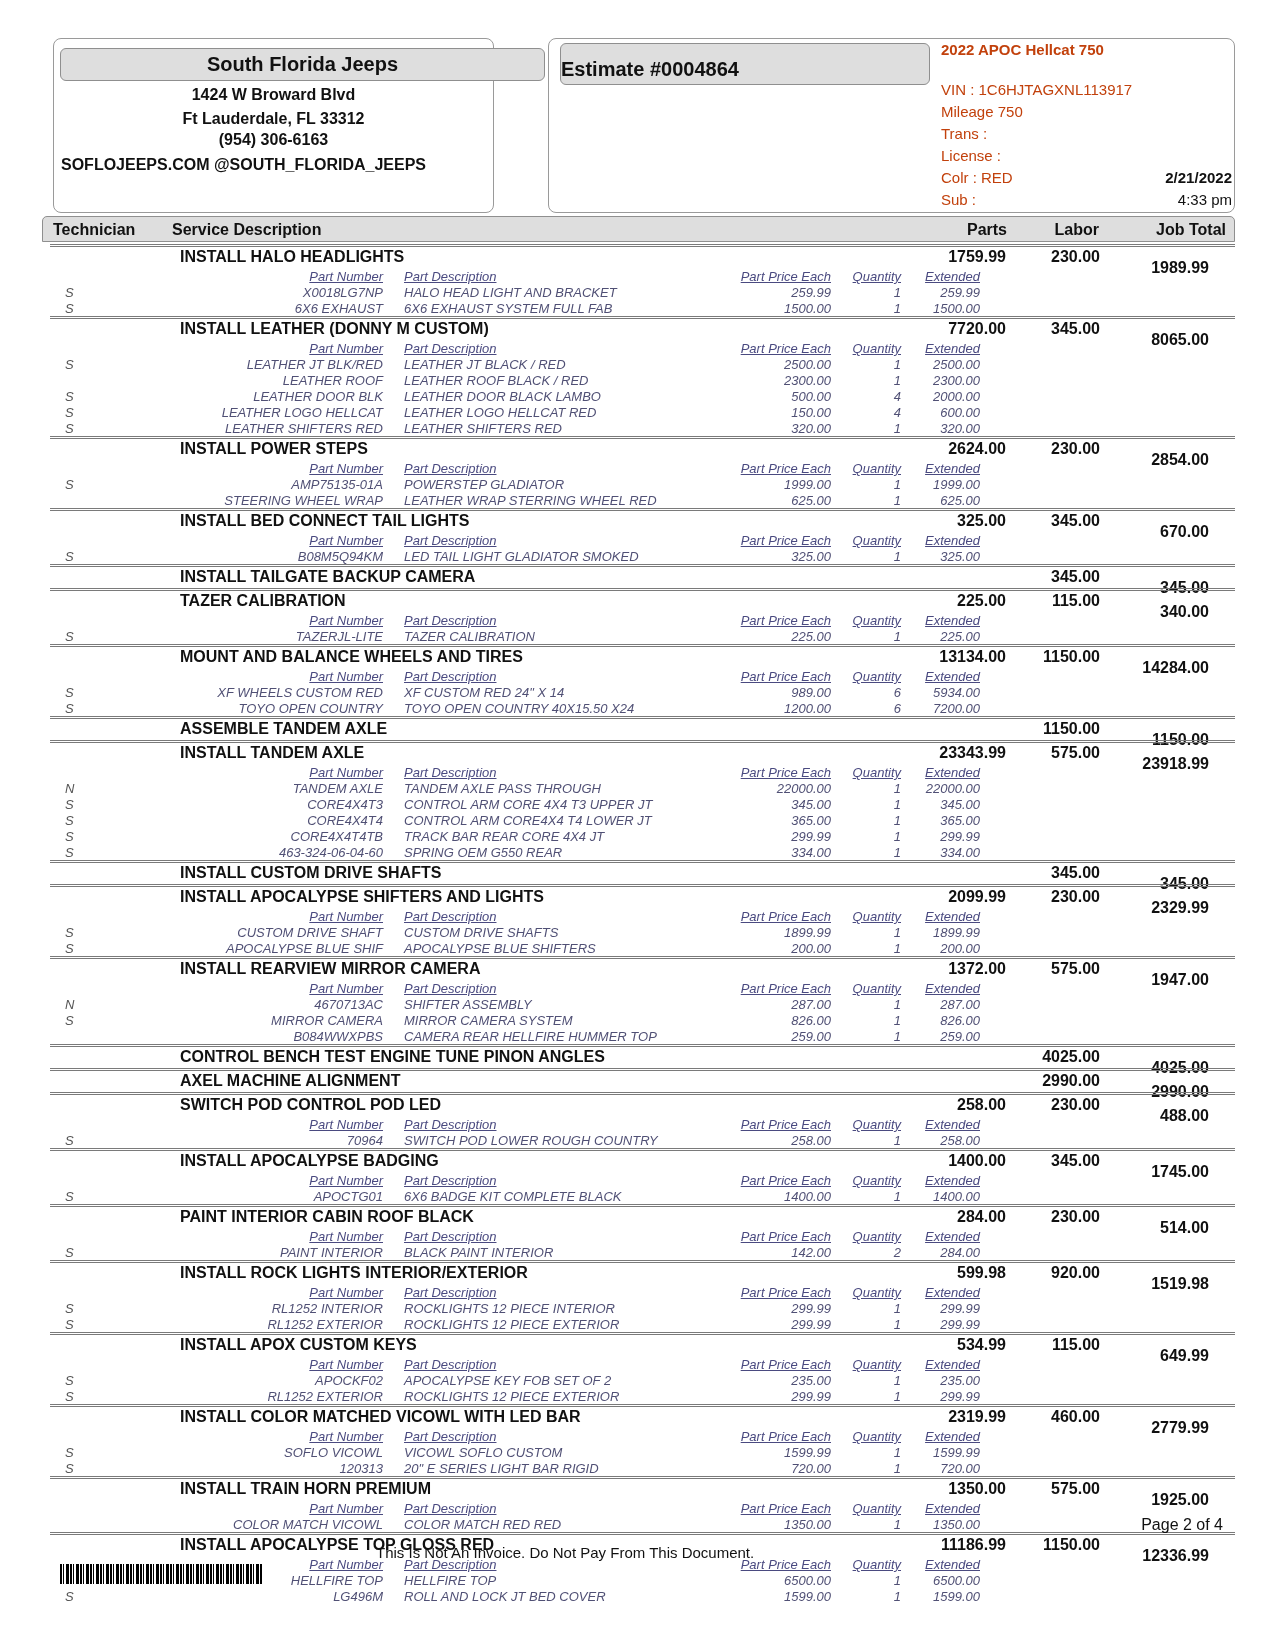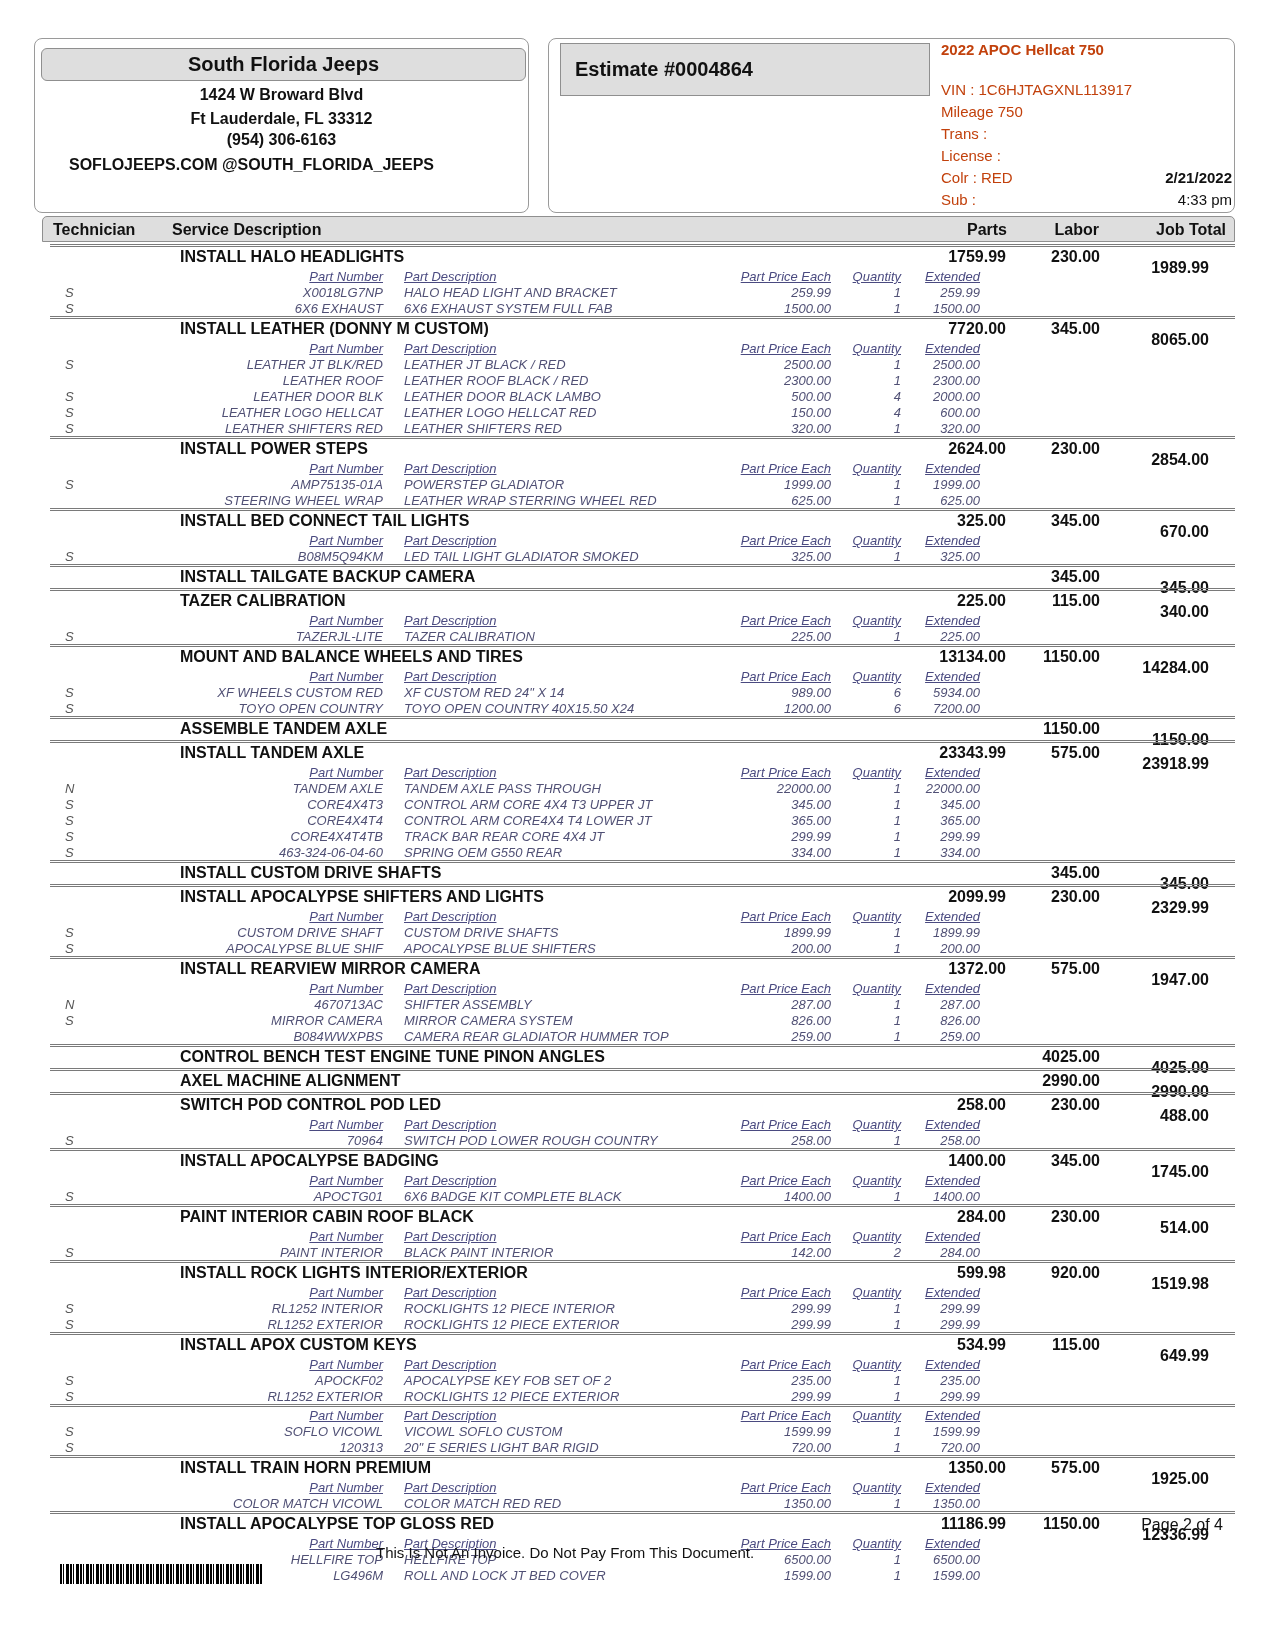--- a/index.html
+++ b/index.html
@@ -1,41 +1,41 @@
 <!DOCTYPE html>
 <html><head>
 <meta charset="utf-8">
 <style>
   * { box-sizing: border-box; margin: 0; padding: 0; }
   html, body { width: 1275px; height: 1650px; background: #ffffff; overflow: hidden; }
   body { font-family: "Liberation Sans", sans-serif; color: #111; position: relative; }
 
   .shop-box {
-    position: absolute; left: 34px; top: 38px; width: 495px; height: 175px;
+    position: absolute; left: 53px; top: 38px; width: 441px; height: 175px;
     border: 1px solid #9a9a9a; border-radius: 8px; background: #fff;
   }
   .shop-name-bar {
     position: absolute; left: 6px; top: 9px; width: 485px; height: 33px;
     background: #dedede; border: 1px solid #8f8f8f; border-radius: 6px;
     font-weight: bold; font-size: 20px; text-align: center; line-height: 31px;
   }
   .shop-line { position: absolute; left: 0; width: 100%; text-align: center; font-weight: bold; font-size: 16px; }
   .shop-addr1 { top: 47px; }
   .shop-addr2 { top: 71px; }
   .shop-phone { top: 92px; }
   .shop-web { top: 117px; left: -30px; }
 
   .est-box {
     position: absolute; left: 548px; top: 38px; width: 687px; height: 175px;
     border: 1px solid #9a9a9a; border-radius: 8px; background: #fff;
   }
   .est-bar {
-    position: absolute; left: 11px; top: 4px; width: 370px; height: 53px;
-    background: #dedede; border: 1px solid #8f8f8f; border-radius: 0;
-    font-weight: bold; font-size: 20px; line-height: 50px; padding-left: 14px;
+    position: absolute; left: 11px; top: 4px; width: 370px; height: 42px;
+    background: #dedede; border: 1px solid #8f8f8f; border-radius: 6px;
+    font-weight: bold; font-size: 20px; line-height: 50px; 
   }
   .veh { position: absolute; left: 392px; font-size: 15px; color: #c2410c; }
   .veh-title { top: 2px; font-weight: bold; }
   .veh-vin { top: 42px; }
   .veh-mileage { top: 64px; }
   .veh-trans { top: 86px; }
   .veh-license { top: 108px; }
   .veh-color { top: 130px; }
   .veh-sub { top: 152px; }
   .est-date { position: absolute; right: 2px; top: 130px; font-size: 15px; font-weight: bold; }
@@ -442,21 +442,21 @@
         <span class="p-tech">S</span>
         <span class="p-num">MIRROR CAMERA</span>
         <span class="p-desc">MIRROR CAMERA SYSTEM</span>
         <span class="p-price">826.00</span>
         <span class="p-qty">1</span>
         <span class="p-ext">826.00</span>
       </div>
       <div class="prow">
         <span class="p-tech"></span>
         <span class="p-num">B084WWXPBS</span>
-        <span class="p-desc">CAMERA REAR GLADIATOR HUMMER TOP</span>
+        <span class="p-desc">CAMERA REAR HELLFIRE HUMMER TOP</span>
         <span class="p-price">259.00</span>
         <span class="p-qty">1</span>
         <span class="p-ext">259.00</span>
       </div>
     </div>
     <div class="job">
       <div class="job-head">
         <span class="job-title">CONTROL BENCH TEST ENGINE TUNE PINON ANGLES</span>
         <span class="job-parts"></span>
         <span class="job-labor">4025.00</span>
@@ -596,20 +596,26 @@
       <div class="prow">
         <span class="p-tech">S</span>
         <span class="p-num">RL1252 EXTERIOR</span>
         <span class="p-desc">ROCKLIGHTS 12 PIECE EXTERIOR</span>
         <span class="p-price">299.99</span>
         <span class="p-qty">1</span>
         <span class="p-ext">299.99</span>
       </div>
     </div>
     <div class="job">
+      <div class="job-head">
+        <span class="job-title">INSTALL COLOR MATCHED VICOWL WITH LED BAR</span>
+        <span class="job-parts">2319.99</span>
+        <span class="job-labor">460.00</span>
+        <span class="job-total">2779.99</span>
+      </div>
       <div class="prow hdr">
         <span class="p-num">Part Number</span>
         <span class="p-desc">Part Description</span>
         <span class="p-price">Part Price Each</span>
         <span class="p-qty">Quantity</span>
         <span class="p-ext">Extended</span>
       </div>
       <div class="prow">
         <span class="p-tech">S</span>
         <span class="p-num">SOFLO VICOWL</span>

